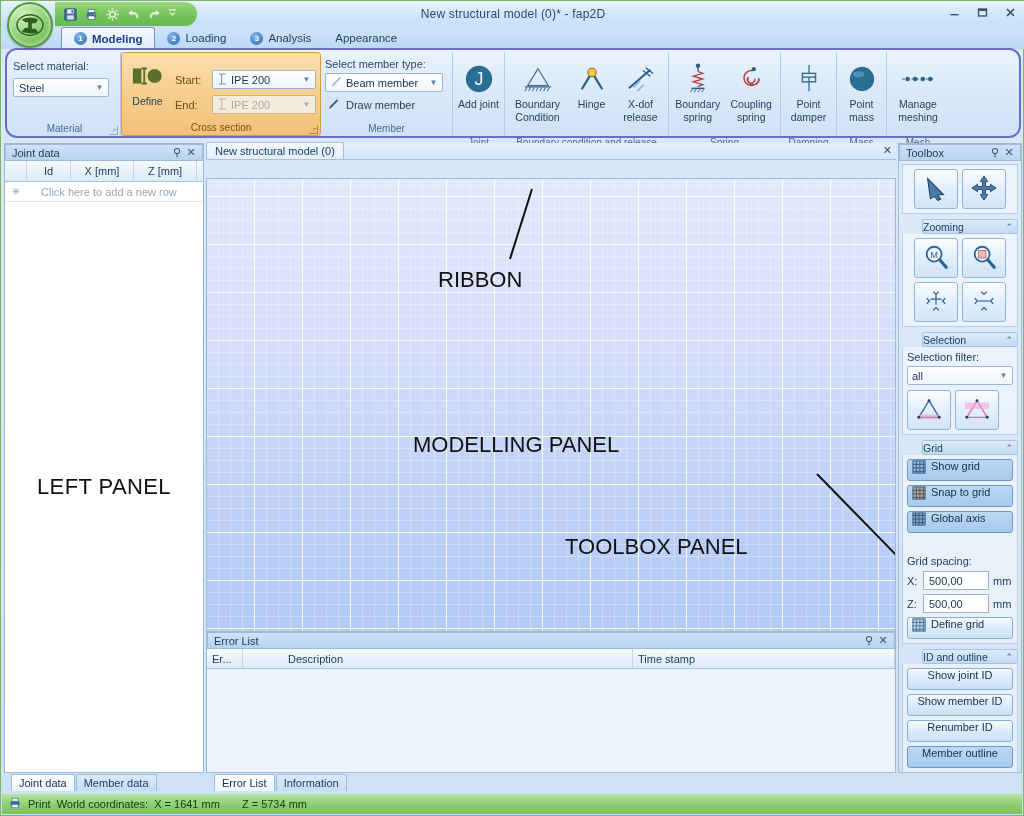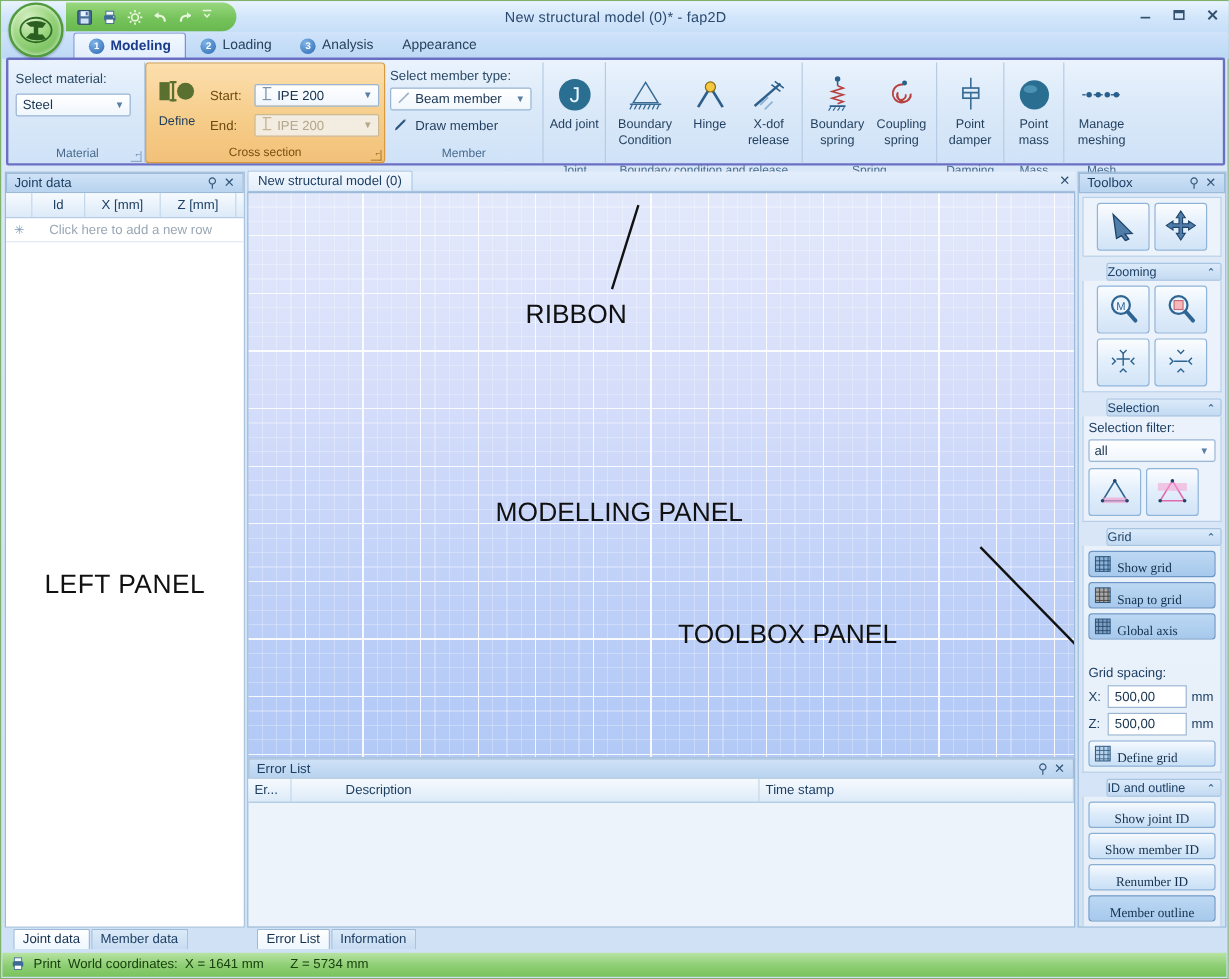--- a/index.html
+++ b/index.html
@@ -78,21 +78,21 @@
     width:13px; height:13px; border-radius:50%;
     background: radial-gradient(circle at 35% 30%,#7fb4e8,#2b68b0);
     color:#fff; font-size:8px; display:flex; align-items:center; justify-content:center;
     font-weight:bold;
   }
 
   
   .ribbon {
     position:absolute; left:4px; top:47px; width:1016px; height:90px;
     background: linear-gradient(180deg,#eaf3fd 0%,#dceaf9 40%,#cfe2f7 100%);
-    border:2px solid #6b6fc4; border-radius:2px;
+    border:2px solid #6b6fc4; border-radius:12px;
     display:flex; padding:2px;
   }
   .grp {
     position:relative; height:84px; display:flex; flex-direction:column;
     border-right:1px solid #b6cce4; padding: 2px 4px 0 4px;
   }
   .grp-body { flex:1; display:flex; align-items:flex-start; gap:4px; }
   .grp-label {
     height:14px; text-align:center; font-size:10px; color:#4a6b8e;
     line-height:14px; position:relative;
@@ -180,21 +180,21 @@
     display:flex; align-items:center; cursor:default;
   }
   .dock-tab.active {
     background: linear-gradient(180deg,#ffffff 0%,#eef6fe 100%);
     font-weight:normal; color:#14304d;
   }
 
   
   .center {
     position:absolute; left:205px; top:142px; width:690px; height:630px;
-    display:flex; flex-direction:column;
+    display:flex; flex-direction:column;gap:18px;
   }
   .doctabs {
     height:17px; display:flex; align-items:flex-end;
     background: linear-gradient(180deg,#e4eefb 0%,#d5e6f8 100%);
     border-bottom:1px solid #a5c1de; position:relative;
   }
   .doctab {
     height:17px; padding:0 8px; font-size:11px; color:#1d3f63;
     background: linear-gradient(180deg,#f3f8ff 0%,#e3eefb 100%);
     border:1px solid #a5c1de; border-bottom:none; border-radius:2px 2px 0 0;
@@ -263,22 +263,22 @@
   .tbx-row { width:100%; display:flex; align-items:center; gap:4px; font-size:11px; color:#1d3f63; }
   .tbx-label { font-size:11px; color:#1d3f63; width:100%; }
   .tbx-combo {
     width:100%; height:19px; border:1px solid #9bb6d4; border-radius:2px;
     background: linear-gradient(180deg,#ffffff 0%,#f0f6fd 100%);
     display:flex; align-items:center; padding:0 2px 0 4px; font-size:11px; color:#17334f;
   }
   .tbx-btn {
     width:100%; height:22px; border:1px solid #88aed6; border-radius:3px;
     background: linear-gradient(180deg,#f6fafe 0%,#dcebfa 48%,#c9e0f6 100%);
-    display:flex; align-items:flex-end; gap:5px; padding-left:4px;
-    font-size:11px; color:#14304d; cursor:default;font-family:Liberation Serif, serif;
+    display:flex; align-items:flex-start; gap:5px; padding-left:4px;
+    font-size:11px; color:#14304d; cursor:default;
   }
   .tbx-btn.center-txt { justify-content:center; padding-left:0; }
   .tbx-btn.pressed {
     background: linear-gradient(180deg,#bcd8f3 0%,#a7c9ec 100%);
     border-color:#6c97c6;
   }
   .tbx-field {
     height:19px; flex:1; border:1px solid #9bb6d4; background:#fff;
     display:flex; align-items:center; padding-left:5px; font-size:11px; color:#17334f;
   }

